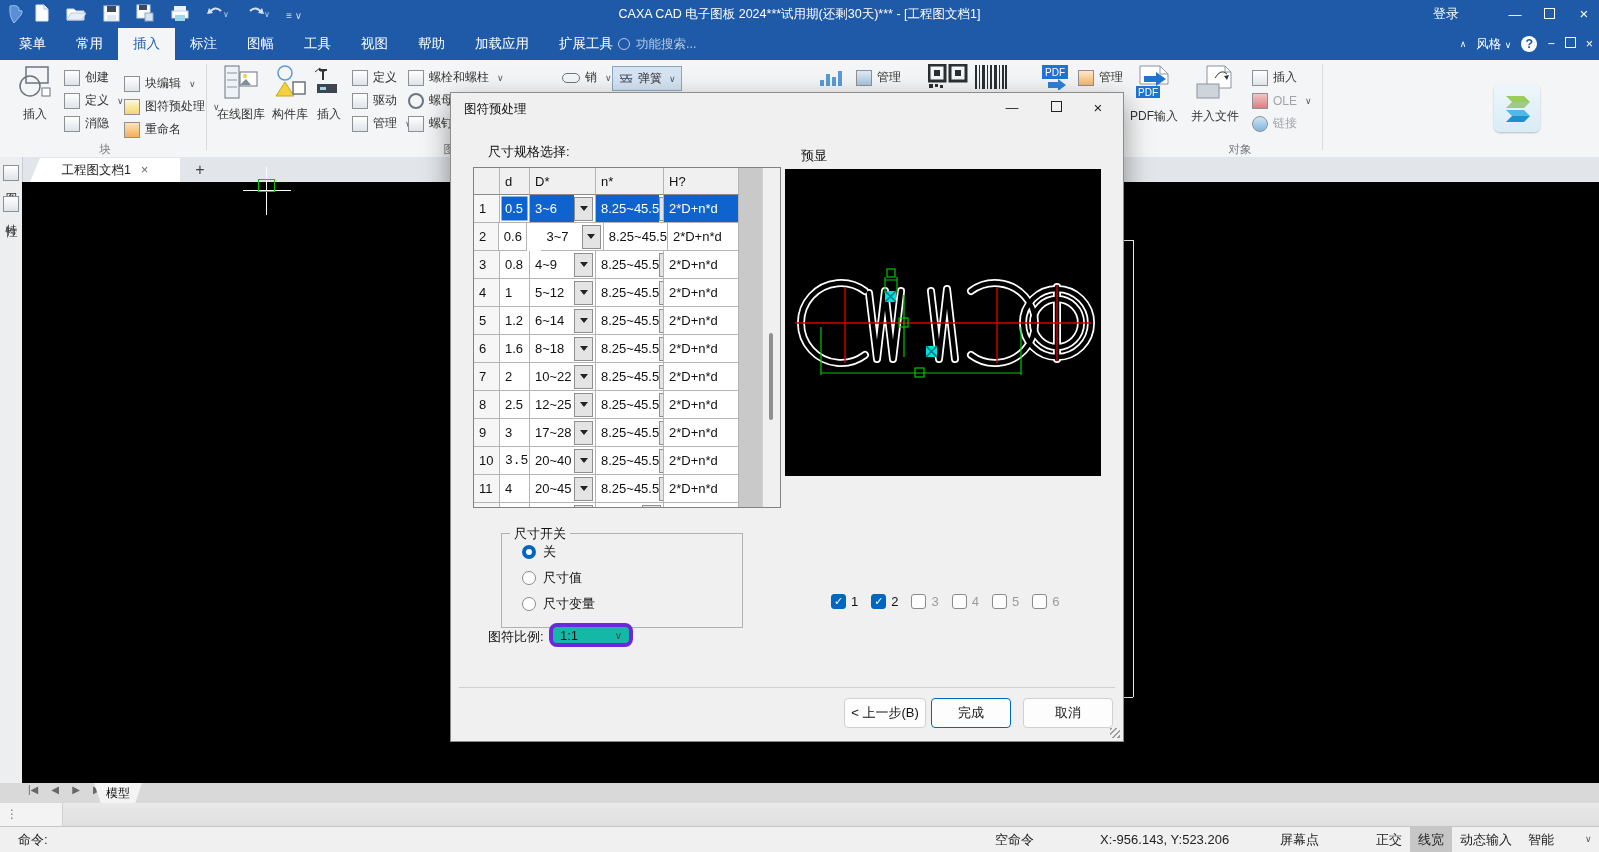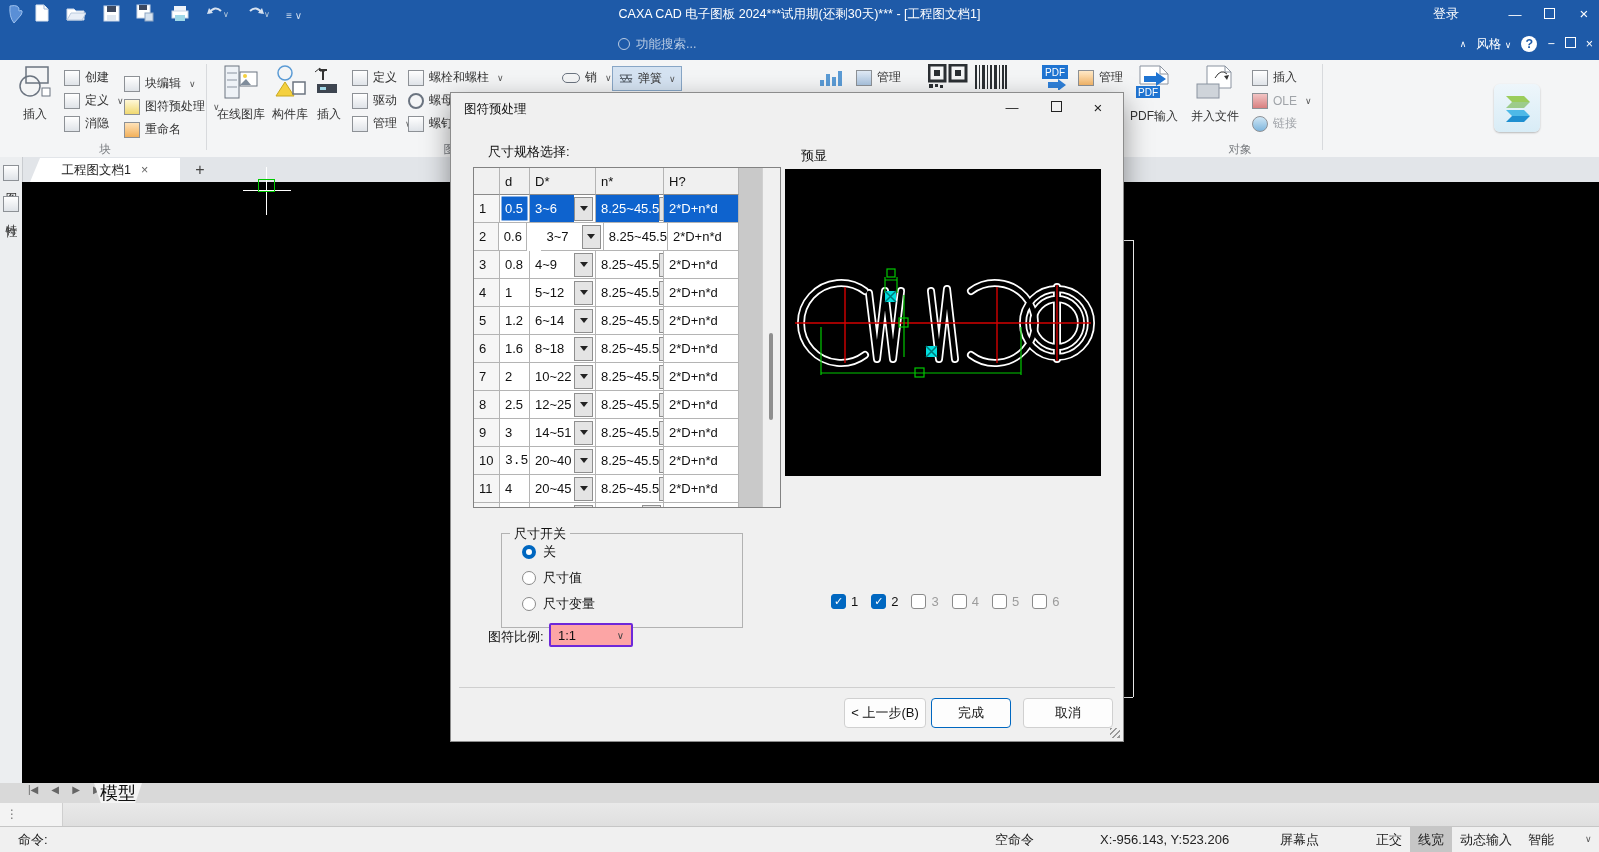--- a/index.html
+++ b/index.html
@@ -61,41 +61,41 @@
   .sel{background:var(--sel) !important;color:#fff;}
   .focuscell{box-shadow:inset 0 0 0 1.5px #fff;}
   #vscroll{position:absolute;right:0;top:0;width:17px;height:339px;background:#f0f0f0;border-left:1px solid #d0d0d0;}
   #vthumb{position:absolute;left:6px;width:4px;background:#8f8f8f;border-radius:2px;}
   
   #grpbox{left:50px;top:440px;width:240px;height:93px;border:1px solid #b2b2b2;}
   #grpbox .glbl{position:absolute;left:8px;top:-9px;background:#f0f0f0;padding:0 4px;font-size:13px;}
   .radio-row{display:flex;align-items:center;gap:7px;margin:9px 0 0 20px;font-size:13px;height:17px;}
   .rdot{width:14px;height:14px;border-radius:50%;border:1px solid #8a8a8a;background:#fff;box-sizing:border-box;}
   .rdot.on{border:4px solid #0067c0;}
-  #scalecombo{left:98px;top:530px;width:84px;height:24px;background:#fca5a5;border:2px solid #6d28d9;border-radius:2px;
+  #scalecombo{left:98px;top:530px;width:84px;height:24px;background:#14b8a6;border:4px solid #6d28d9;border-radius:8px;
       display:flex;align-items:center;justify-content:space-between;padding:0 7px;box-sizing:border-box;font-size:13px;}
   
   #preview{left:334px;top:76px;width:316px;height:307px;background:#000;}
   #cbrow{left:380px;top:498px;width:270px;height:20px;display:flex;gap:13px;align-items:center;}
   .cbitem{display:flex;align-items:center;gap:5px;font-size:13px;}
   .cb{width:15px;height:15px;border:1px solid #8a8a8a;border-radius:3px;background:#fff;box-sizing:border-box;
       display:flex;align-items:center;justify-content:center;}
   .cb.checked{background:#0067c0;border-color:#0067c0;color:#fff;font-size:11px;}
   .cbitem.dis span.lb{color:#9c9c9c;}
   
   #dlgsep{left:8px;top:594px;width:656px;height:1px;background:#cfcfcf;}
   .btn{position:absolute;top:605px;height:30px;background:#fdfdfd;border:1px solid #d0d0d0;border-radius:4px;
       font-size:13px;color:#111;display:flex;align-items:center;justify-content:center;font-family:inherit;}
   .btn.primary{border:1.5px solid #0067c0;}
   #grip{right:3px;bottom:3px;width:10px;height:10px;
       background:repeating-linear-gradient(135deg,#9a9a9a 0 1.5px,transparent 1.5px 4px);}
   
   #sheetrow{left:0;top:783px;width:1599px;height:20px;background:#d9d9d9;font-size:11px;color:#555;}
   #modeltab{left:94px;top:0;width:48px;height:20px;background:#f4f4f4;clip-path:polygon(0 0,100% 0,86% 100%,14% 100%);
-      text-align:center;line-height:20px;font-size:18px;color:#111;}
+      text-align:center;line-height:20px;font-size:12px;color:#111;}
   .navi{display:inline-block;margin-left:10px;font-size:10px;color:#666;}
   #cmdstrip{left:0;top:803px;width:1599px;height:23px;background:linear-gradient(#e9e9e9,#dfdfdf);}
   #cmdbox{left:0;top:0;width:63px;height:23px;background:#f3f3f3;border-right:1px solid #cfcfcf;color:#777;
       font-size:12px;line-height:23px;padding-left:6px;box-sizing:border-box;}
   #statusbar{left:0;top:826px;width:1599px;height:26px;background:#f0f0f0;border-top:1px solid #c6c6c6;font-size:13px;color:#222;}
   .stitem{position:absolute;top:0;height:26px;line-height:25px;}
   .toggle{display:inline-block;padding:0 8px;height:25px;line-height:25px;}
   .toggle.on{background:#c6c6c6;}
 </style>
 </head>
@@ -148,20 +148,21 @@
     <div id="apptitle" class="abs">CAXA CAD 电子图板 2024***试用期(还剩30天)*** - [工程图文档1]</div>
     <div class="abs" style="right:140px;top:0;height:28px;line-height:28px;font-size:13px;">登录</div>
     <div class="abs" style="right:0;top:0;">
       <span class="wbtn">—</span>
       <span class="wbtn"><span class="boxico" style="border-color:#fff;"></span></span>
       <span class="wbtn" style="font-size:15px;">×</span>
     </div>
   </div>
 
   <div id="menubar" class="abs">
+    <div class="abs" style="left:4px;top:0;" id="menu-tabs"><span class="menu-tab">菜单</span><span class="menu-tab">常用</span><span class="menu-tab active">插入</span><span class="menu-tab">标注</span><span class="menu-tab">图幅</span><span class="menu-tab">工具</span><span class="menu-tab">视图</span><span class="menu-tab">帮助</span><span class="menu-tab">加载应用</span><span class="menu-tab">扩展工具</span></div>
     <div class="abs" style="left:600px;top:0;height:32px;display:flex;align-items:center;">
       <span id="searchbox">
           <span class="lens"></span>
       <span>功能搜索...</span>
         </span>
     </div>
     <div class="abs" style="right:6px;top:0;height:32px;display:flex;align-items:center;gap:10px;color:#fff;font-size:12.5px;">
       <span style="font-size:9px;">∧</span>
       <span><span>风格</span> <span style="font-size:9px;">∨</span></span>
       <span style="width:16px;height:16px;border-radius:50%;background:#fff;color:#1e5aa8;text-align:center;line-height:16px;font-weight:bold;">?</span>
@@ -526,21 +527,21 @@
             <div class="tc combo-cell" style="width: 68px;">
               <span class="combo-txt">8.25~45.5</span>
               <span class="dropbtn"></span>
             </div>
             <div class="tc" style="width: 75px;">2*D+n*d</div>
           </div>
           <div class="trow">
             <div class="tc num" style="width: 26px;">9</div>
             <div class="tc" style="width: 30px;">3</div>
             <div class="tc combo-cell" style="width: 66px;">
-              <span class="combo-txt">14~51</span>
+              <span class="combo-txt">17~28</span>
               <span class="dropbtn"></span>
             </div>
             <div class="tc combo-cell" style="width: 68px;">
               <span class="combo-txt">8.25~45.5</span>
               <span class="dropbtn"></span>
             </div>
             <div class="tc" style="width: 75px;">2*D+n*d</div>
           </div>
           <div class="trow">
             <div class="tc num" style="width: 26px;">10</div>

